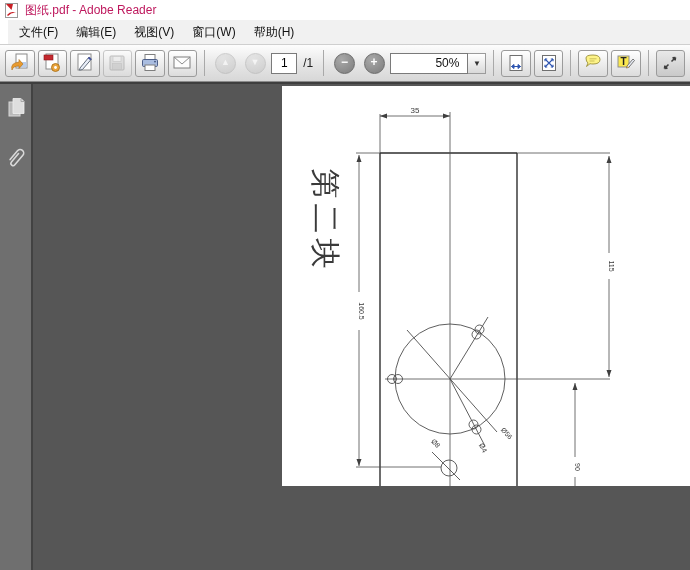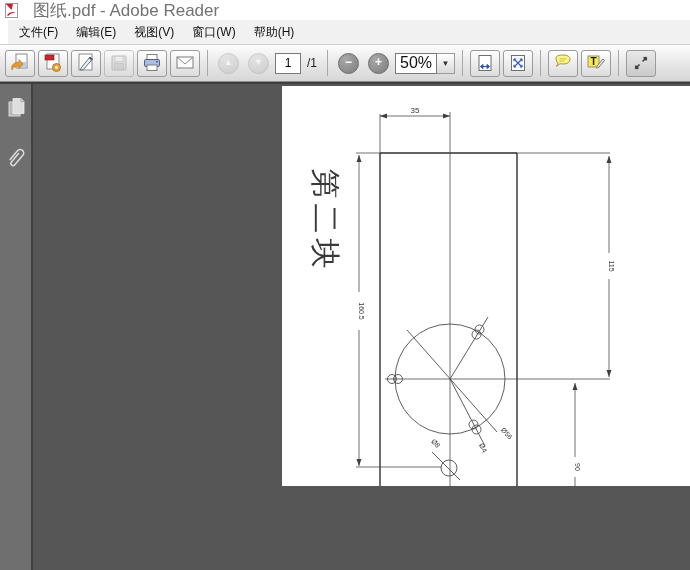--- a/index.html
+++ b/index.html
@@ -1,21 +1,21 @@
 <!DOCTYPE html>
 <html><head>
 <meta charset="utf-8">
 <style>
   html,body{margin:0;padding:0;background:#9a9a9a;}
   .app{position:relative;width:690px;height:570px;background:#ffffff;overflow:hidden;
        font-family:"Liberation Sans",sans-serif;-webkit-font-smoothing:antialiased;}
   
   .titlebar{position:absolute;left:0;top:0;width:690px;height:20px;background:#ffffff;
             display:flex;align-items:center;padding-left:4px;box-sizing:border-box;}
-  .titlebar .ttxt{font-size:17px;color:#737373;margin-left:14px;}
+  .titlebar .ttxt{font-size:12px;color:#be185d;margin-left:6px;}
   
   .menubar{position:absolute;left:0;top:20px;width:690px;height:24px;background:#f1f1f1;
            display:flex;align-items:center;padding-left:2px;box-sizing:border-box;margin-left:8px;}
   .menu-item{font-size:12px;color:#111;padding:3px 9px;cursor:default;}
   
   .toolbar{position:absolute;left:0;top:44px;width:690px;height:38px;box-sizing:border-box;
            background:linear-gradient(#fdfdfd,#e4e4e4 60%,#d7d7d7);border-top:1px solid #cfcfcf;
            border-bottom:1px solid #8b8b8b;display:flex;align-items:center;padding:0 5px;gap:3px;}
   .tb-btn{width:30px;height:27px;display:flex;align-items:center;justify-content:center;
           background:linear-gradient(#ffffff,#dcdcdc);border:1px solid #9b9b9b;border-radius:3px;
@@ -27,22 +27,22 @@
               display:flex;align-items:center;justify-content:center;box-sizing:border-box;
               background:radial-gradient(circle at 35% 30%,#a9a9a9,#7c7c7c);font-size:12px;font-weight:bold;}
   .circle-btn.lite{background:radial-gradient(circle at 35% 30%,#dadada,#bdbdbd);border-color:#a5a5a5;}
   .circle-wrap{width:27px;height:27px;display:flex;align-items:center;justify-content:center;
                background:transparent;border:none;padding:0;}
   .circle-wrap .glyph{line-height:1;transform:translateY(-1px);}
   .page-input{width:24px;height:19px;border:1px solid #7a7a7a;text-align:center;font-size:12px;
               font-family:"Liberation Sans",sans-serif;padding:0;background:#fff;}
   .page-total{font-size:12px;color:#222;margin:0 3px;}
   .zoom-box{display:flex;align-items:stretch;height:21px;}
-  .zoom-display{width:40px;border:1px solid #7a7a7a;background:#fff;font-size:16px;color:#111;
-                display:flex;align-items:center;justify-content:center;}
+  .zoom-display{width:40px;border:1px solid #7a7a7a;background:#fff;font-size:12px;color:#111;
+                display:flex;align-items:center;justify-content:center;padding-left:36px;}
   .zoom-arrow{width:18px;border:1px solid #9b9b9b;border-left:none;background:linear-gradient(#fff,#d9d9d9);
               display:flex;align-items:center;justify-content:center;font-size:8px;color:#333;padding:0;}
   
   .content{position:absolute;left:0;top:82px;width:690px;height:488px;background:#565656;
            border-top:2px solid #3e3e3e;box-sizing:border-box;}
   .side-rail{position:absolute;left:0;top:0;width:31px;height:486px;background:#6f6f6f;
              border-right:2px solid #424242;display:flex;flex-direction:column;align-items:center;}
   .rail-btn{background:transparent;border:none;padding:0;margin-top:12px;}
   .canvas{position:absolute;left:33px;top:0;width:657px;height:402px;overflow:hidden;background:#565656;}
   .page{position:absolute;left:249px;top:2px;width:420px;height:486px;background:#ffffff;}

